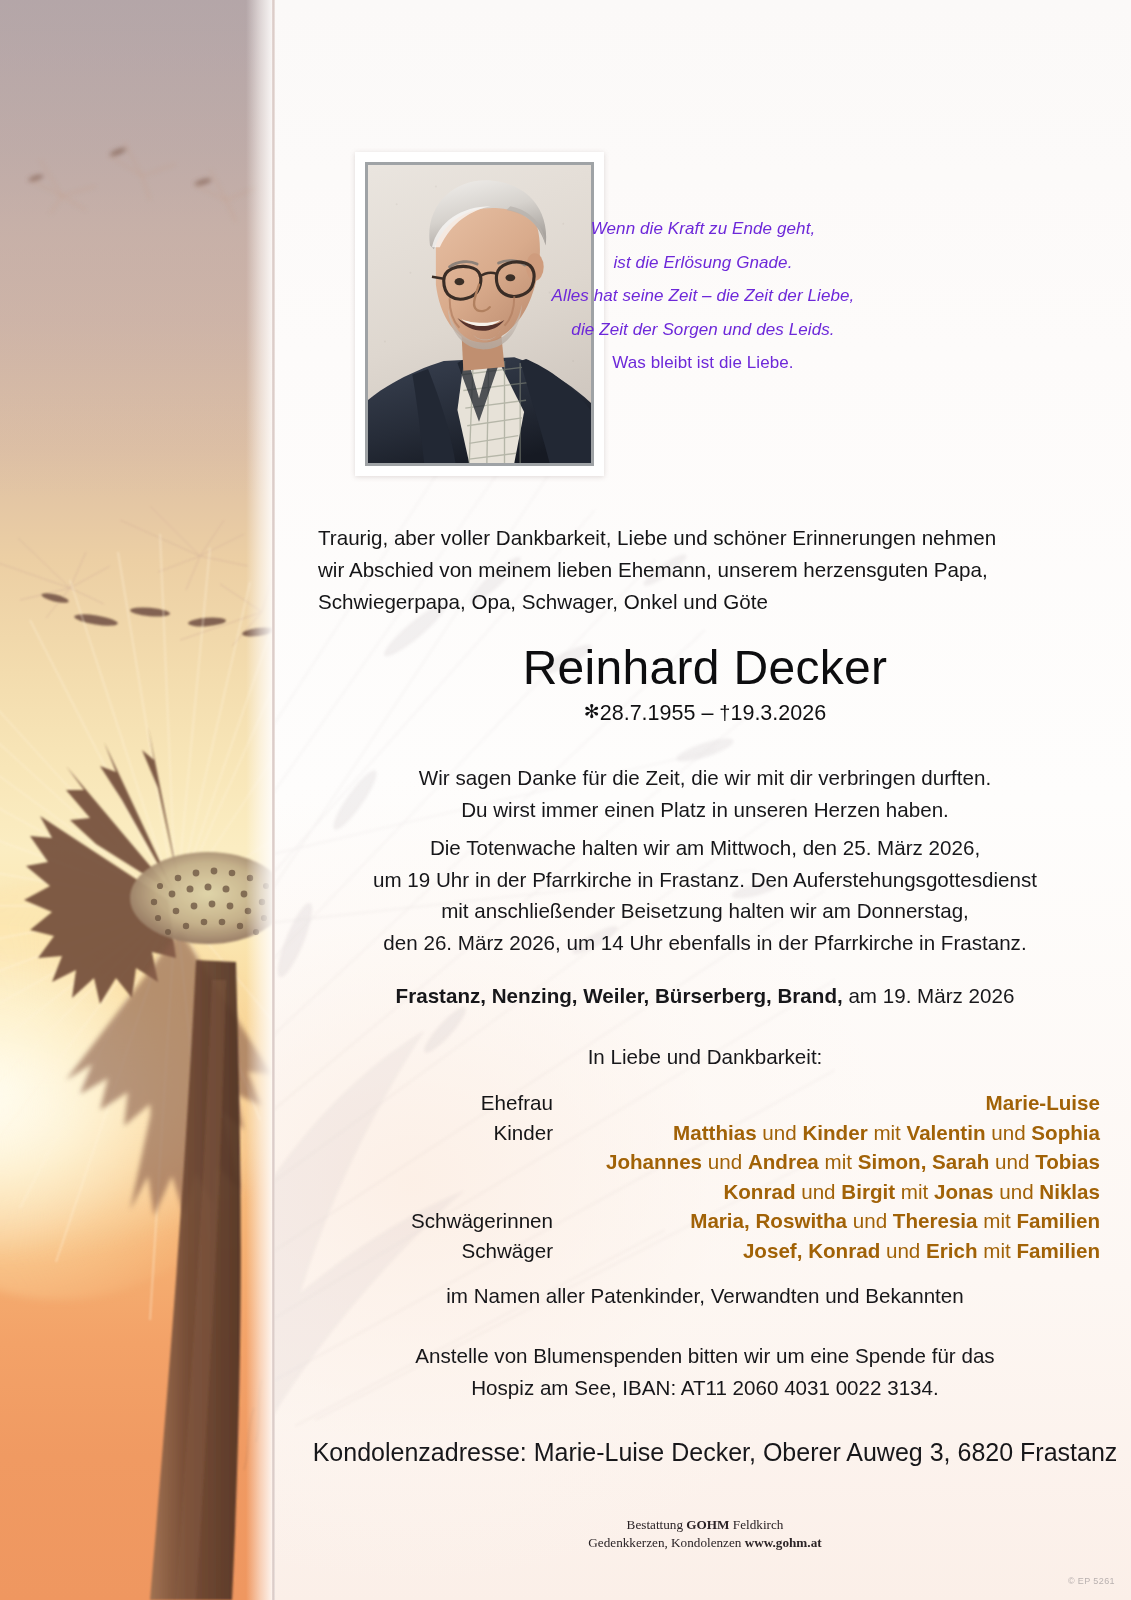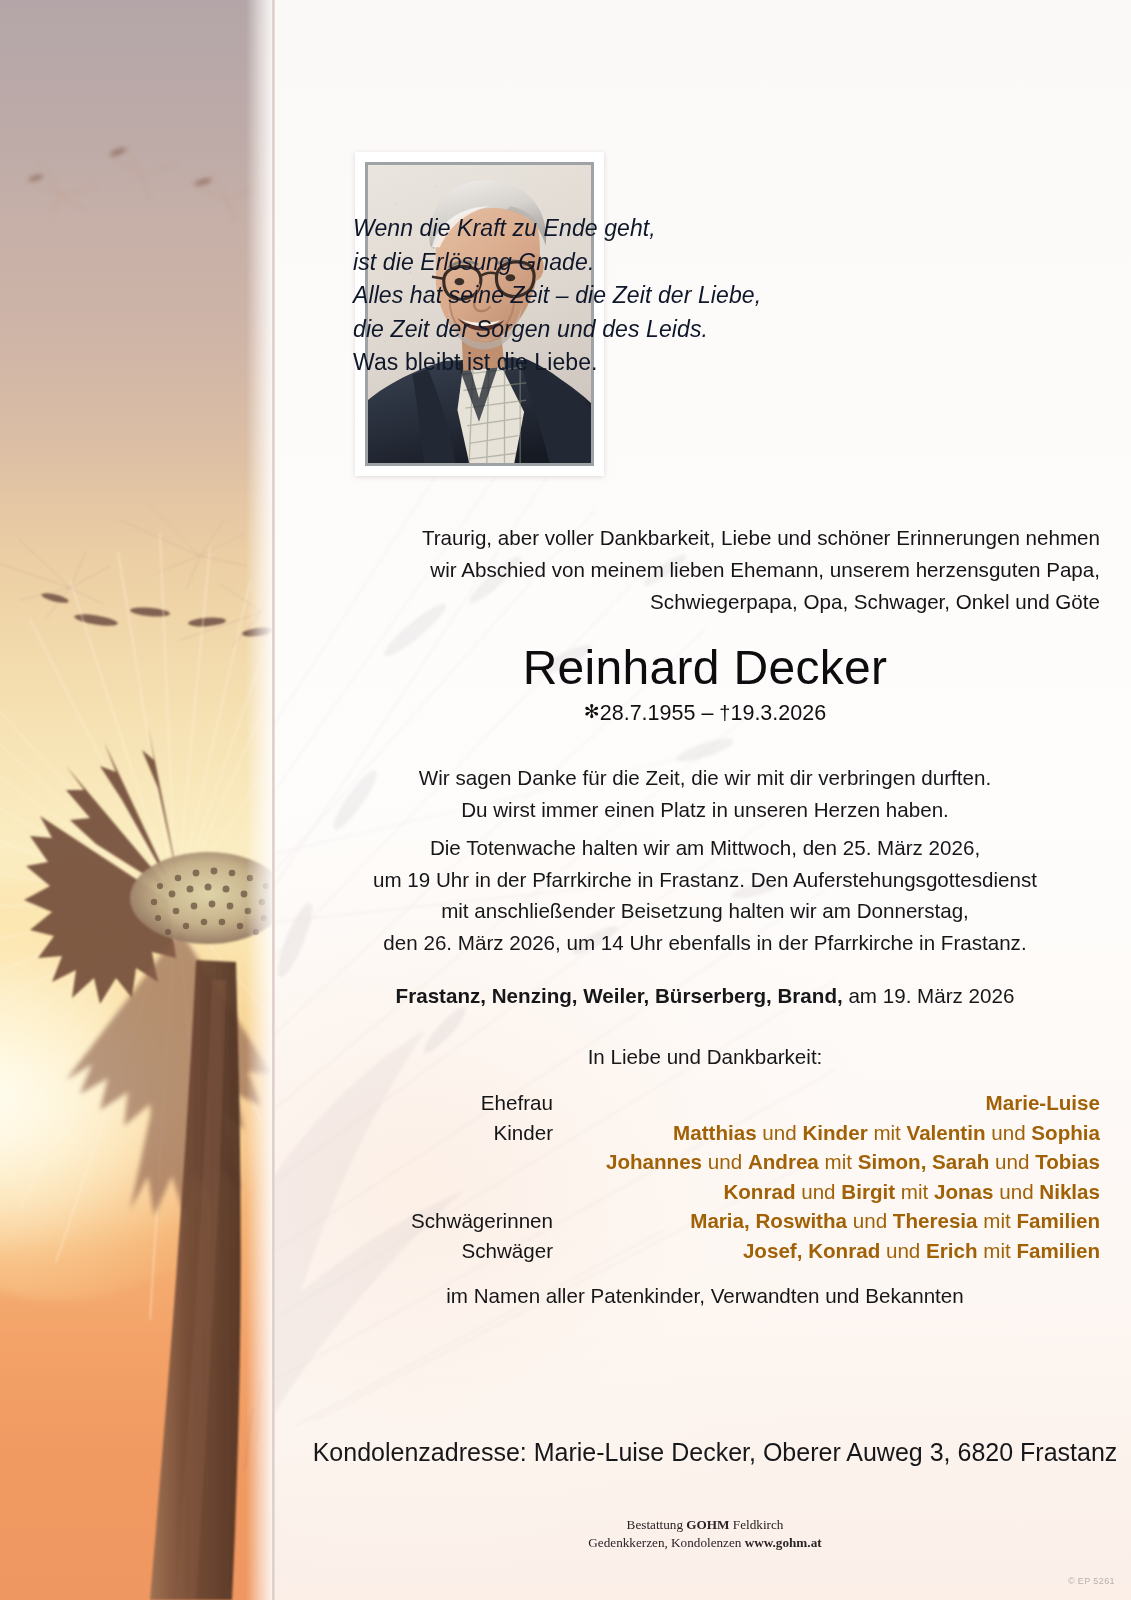--- a/index.html
+++ b/index.html
@@ -164,36 +164,37 @@
     width: 856px;
     height: 1600px;
     color: #17171a;
   }
 
   .poem {
     position: absolute;
     left: 78px;
     top: 212px;
     width: 700px;
-    font-size: 23px;
+    text-align: center;
+    font-size: 17px;
     line-height: 33.5px;
     font-style: italic;
-    color: #0f172a;
+    color: #6d28d9;
     letter-spacing: 0.1px;
   }
   .poem .last-line {
     font-style: normal;
   }
 
   .intro {
     position: absolute;
-    left: 35px;
+    left: 43px;
     top: 522px;
     width: 790px;
-    text-align: right;
+    text-align: left;
     font-size: 20.6px;
     line-height: 32px;
     color: #151517;
   }
 
   .name {
     position: absolute;
     left: 35px;
     top: 640px;
     width: 790px;
@@ -723,20 +724,24 @@
           <div class="fam-names"><b>Maria, Roswitha</b><span> und </span><b>Theresia</b><span> mit </span><b>Familien</b></div>
         </div>
         <div class="family-row">
           <div class="fam-label">Schwäger</div>
           <div class="fam-names"><b>Josef, Konrad</b><span> und </span><b>Erich</b><span> mit </span><b>Familien</b></div>
         </div>
       </div>
 
     <div class="godparents">im Namen aller Patenkinder, Verwandten und Bekannten</div>
 
+    <div class="donation">
+      <div>Anstelle von Blumenspenden bitten wir um eine Spende für das</div>
+      <div>Hospiz am See, IBAN: AT11 2060 4031 0022 3134.</div>
+    </div>
 
     <div class="condolence">Kondolenzadresse: Marie-Luise Decker, Oberer Auweg 3, 6820 Frastanz</div>
 
     <div class="footer">
       <div><span>Bestattung </span><b>GOHM</b><span> Feldkirch</span></div>
       <div><span>Gedenkkerzen, Kondolenzen </span><b>www.gohm.at</b></div>
     </div>
 
     <div class="copyright">© EP 5261</div>
   </div>

